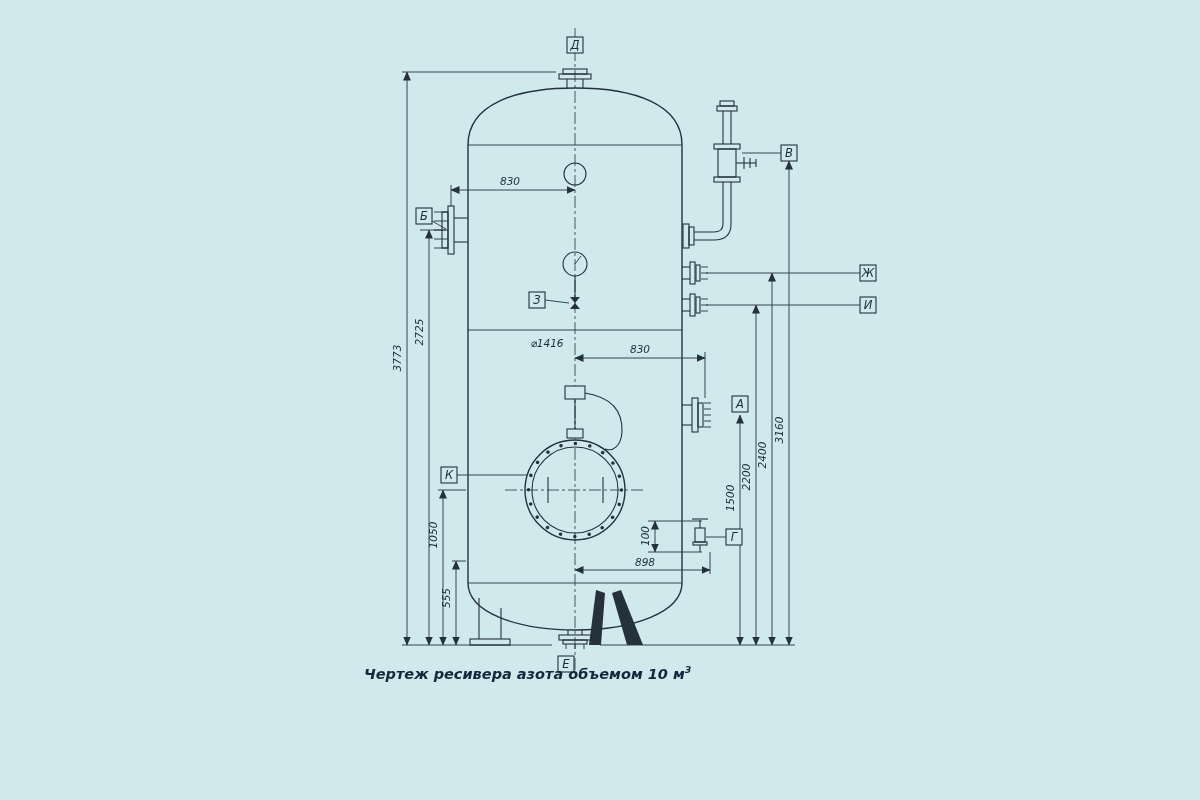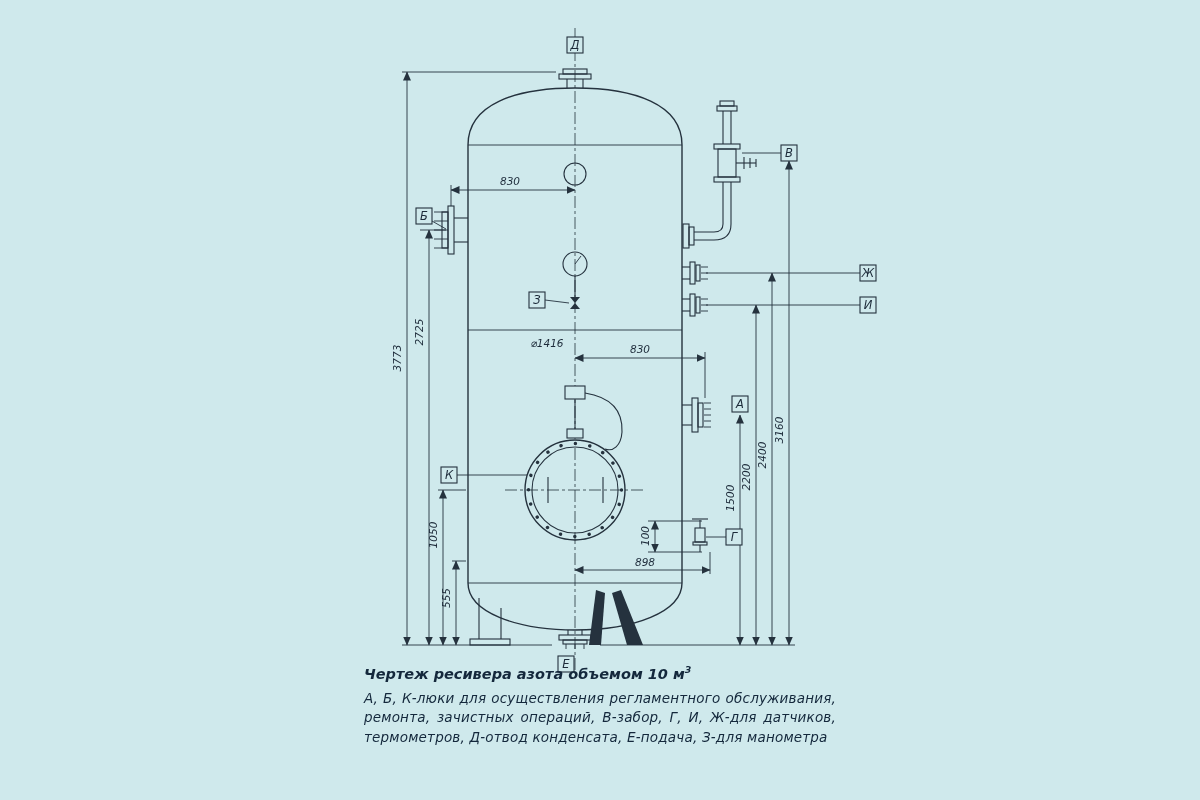--- a/index.html
+++ b/index.html
@@ -261,15 +261,14 @@
     </g>
     <g>
       <rect class="boxr" x="558" y="656" width="16" height="16"></rect>
       <text class="lbl" x="566" y="668" text-anchor="middle">Е</text>
     </g>
   </g>
 </svg>
 
 <div class="caption">
   <div class="caption-title"><span>Чертеж ресивера азота объемом 10 м</span><sup>3</sup></div>
-  <div class="caption-desc">А, Б, К-люки для осуществления регламентного обслуживания, ремонта, зачистных операций, В-забор, Г, И, Ж-для датчиков, термометров, Д-отвод конденсата, Е-подача, З-для манометра</div>
 </div>
 </div>
 
 </body></html>

